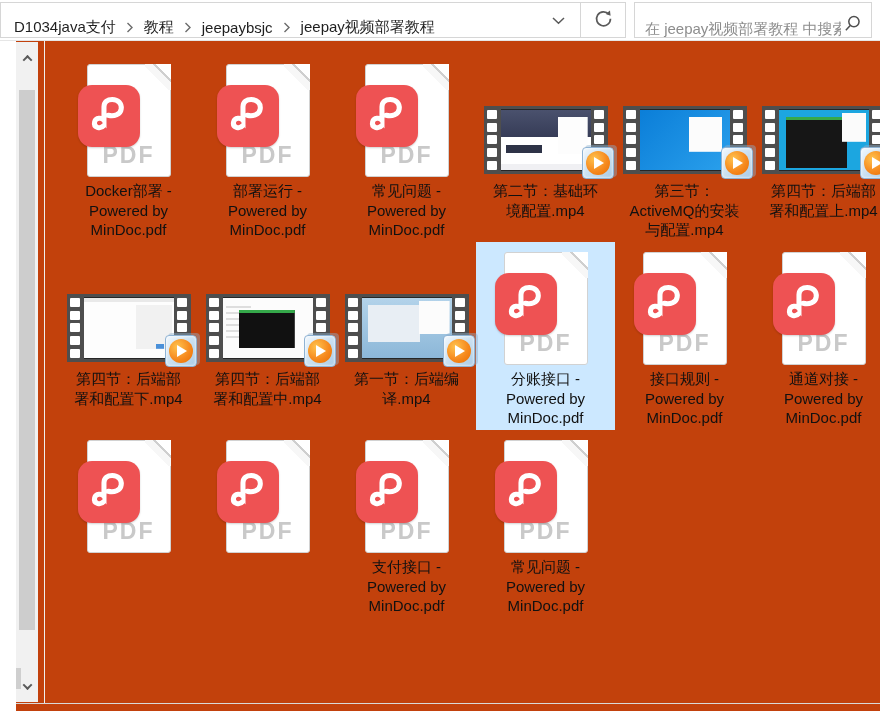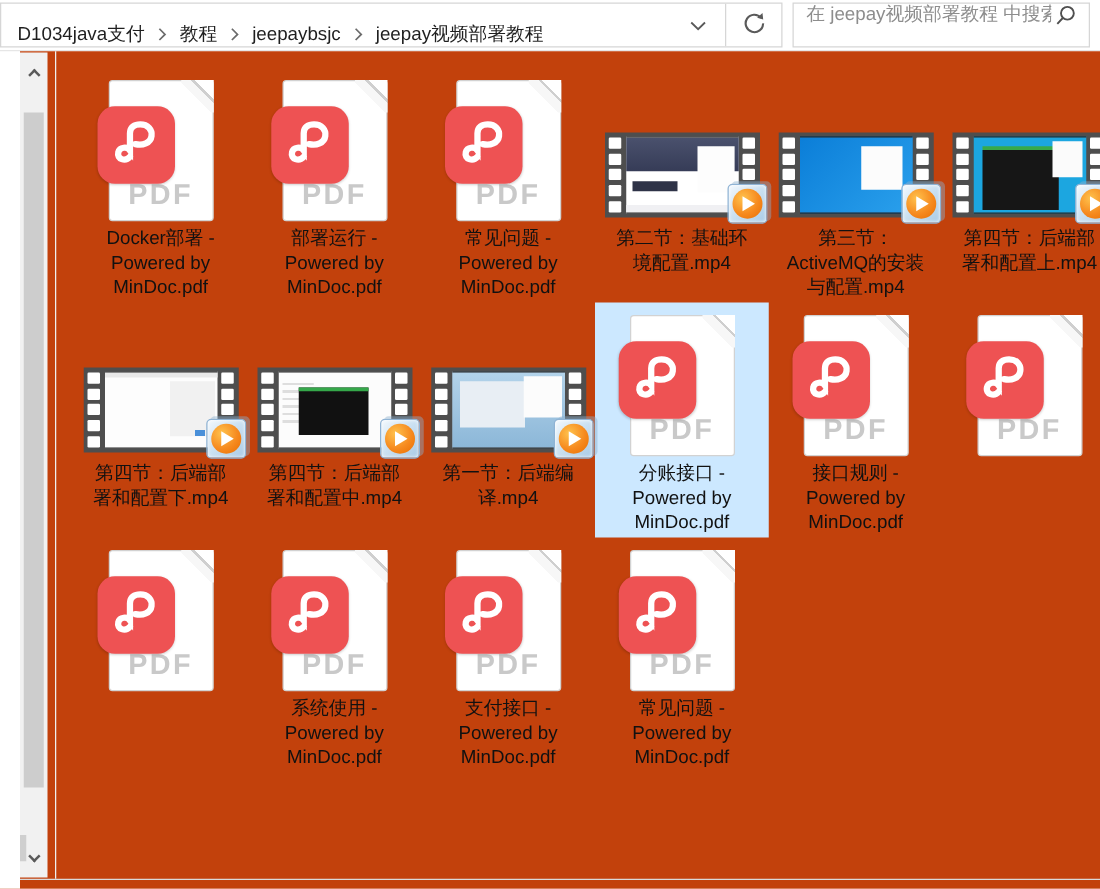--- a/index.html
+++ b/index.html
@@ -15,21 +15,21 @@
     border:1px solid #d6d6d6; background:#fff; display:flex; align-items:flex-end;
   }
   .crumbs { flex:1; display:flex; align-items:center; padding-left:8px; font-size:15px; white-space:nowrap; overflow:hidden; }
   .crumb { padding:0 5px; cursor:default; }
   .crumb-sep { display:flex; align-items:center; margin:0 5px; }
   .addr-controls { display:flex; align-items:stretch; height:100%; }
   .addr-btn { width:44px; border:none; background:none; display:flex; align-items:center; justify-content:center; padding:0; cursor:pointer; }
   .addr-sep { width:1px; background:#d6d6d6; }
   .searchbox {
     position:absolute; left:634px; top:2px; width:238px; height:36px;
-    border:1px solid #d6d6d6; background:#fff; display:flex; align-items:flex-start;
+    border:1px solid #d6d6d6; background:#fff; display:flex; align-items:flex-end;
   }
   .searchbox input { flex:1; min-width:0; border:none; outline:none; background:transparent; font-size:15px; font-family:inherit; padding:0 2px 0 10px; color:#222; }
   .searchbox input::placeholder { color:#8d8d8d; opacity:1; }
   .search-icon { margin:0 9px 0 0; flex:0 0 auto; }
   
   .content { position:absolute; left:16px; top:41px; width:880px; height:670px; background:#c2410c; }
   .bottom-line { position:absolute; left:0; top:662px; width:880px; height:1px; background:#d9d9d9; }
   
   .v-scrollbar { position:absolute; left:0; top:1px; width:22px; height:660px; background:#f1f1f1; }
   .sb-btn { position:absolute; left:0; width:22px; height:20px; display:flex; align-items:center; justify-content:center; cursor:pointer; }
@@ -435,51 +435,51 @@
               <div class="corner"></div>
               <div class="pdf-word">PDF</div>
             </div>
             <div class="badge">
               <svg viewBox="0 0 64 64">
                 <path d="M25 45 C20 51 10 48 12 40 C13.5 34 22 33.5 25 38 L25 19 C25 12 30 9 36.5 9 C45 9 50 15 49 22 C48 30 39 33 31 31" fill="none" stroke="#ffffff" stroke-width="7" stroke-linecap="round"></path>
               </svg>
             </div>
           </div>
         </div>
-  </div>
-      <div class="file-item">
-    <div class="icon-zone">
-          <div class="pdf-icon">
-            <div class="page">
-              <div class="corner"></div>
-              <div class="pdf-word">PDF</div>
-            </div>
-            <div class="badge">
-              <svg viewBox="0 0 64 64">
-                <path d="M25 45 C20 51 10 48 12 40 C13.5 34 22 33.5 25 38 L25 19 C25 12 30 9 36.5 9 C45 9 50 15 49 22 C48 30 39 33 31 31" fill="none" stroke="#ffffff" stroke-width="7" stroke-linecap="round"></path>
-              </svg>
-            </div>
-          </div>
-        </div>
-  </div>
-      <div class="file-item">
-    <div class="icon-zone">
-          <div class="pdf-icon">
-            <div class="page">
-              <div class="corner"></div>
-              <div class="pdf-word">PDF</div>
-            </div>
-            <div class="badge">
-              <svg viewBox="0 0 64 64">
-                <path d="M25 45 C20 51 10 48 12 40 C13.5 34 22 33.5 25 38 L25 19 C25 12 30 9 36.5 9 C45 9 50 15 49 22 C48 30 39 33 31 31" fill="none" stroke="#ffffff" stroke-width="7" stroke-linecap="round"></path>
-              </svg>
-            </div>
-          </div>
-        </div>
-    <div class="file-label">系统使用 - Powered by MinDoc.pdf</div>
+    <div class="file-label">通道对接 - Powered by MinDoc.pdf</div>
+  </div>
+      <div class="file-item">
+    <div class="icon-zone">
+          <div class="pdf-icon">
+            <div class="page">
+              <div class="corner"></div>
+              <div class="pdf-word">PDF</div>
+            </div>
+            <div class="badge">
+              <svg viewBox="0 0 64 64">
+                <path d="M25 45 C20 51 10 48 12 40 C13.5 34 22 33.5 25 38 L25 19 C25 12 30 9 36.5 9 C45 9 50 15 49 22 C48 30 39 33 31 31" fill="none" stroke="#ffffff" stroke-width="7" stroke-linecap="round"></path>
+              </svg>
+            </div>
+          </div>
+        </div>
+  </div>
+      <div class="file-item">
+    <div class="icon-zone">
+          <div class="pdf-icon">
+            <div class="page">
+              <div class="corner"></div>
+              <div class="pdf-word">PDF</div>
+            </div>
+            <div class="badge">
+              <svg viewBox="0 0 64 64">
+                <path d="M25 45 C20 51 10 48 12 40 C13.5 34 22 33.5 25 38 L25 19 C25 12 30 9 36.5 9 C45 9 50 15 49 22 C48 30 39 33 31 31" fill="none" stroke="#ffffff" stroke-width="7" stroke-linecap="round"></path>
+              </svg>
+            </div>
+          </div>
+        </div>
   </div>
       <div class="file-item">
     <div class="icon-zone">
           <div class="pdf-icon">
             <div class="page">
               <div class="corner"></div>
               <div class="pdf-word">PDF</div>
             </div>
             <div class="badge">
               <svg viewBox="0 0 64 64">

